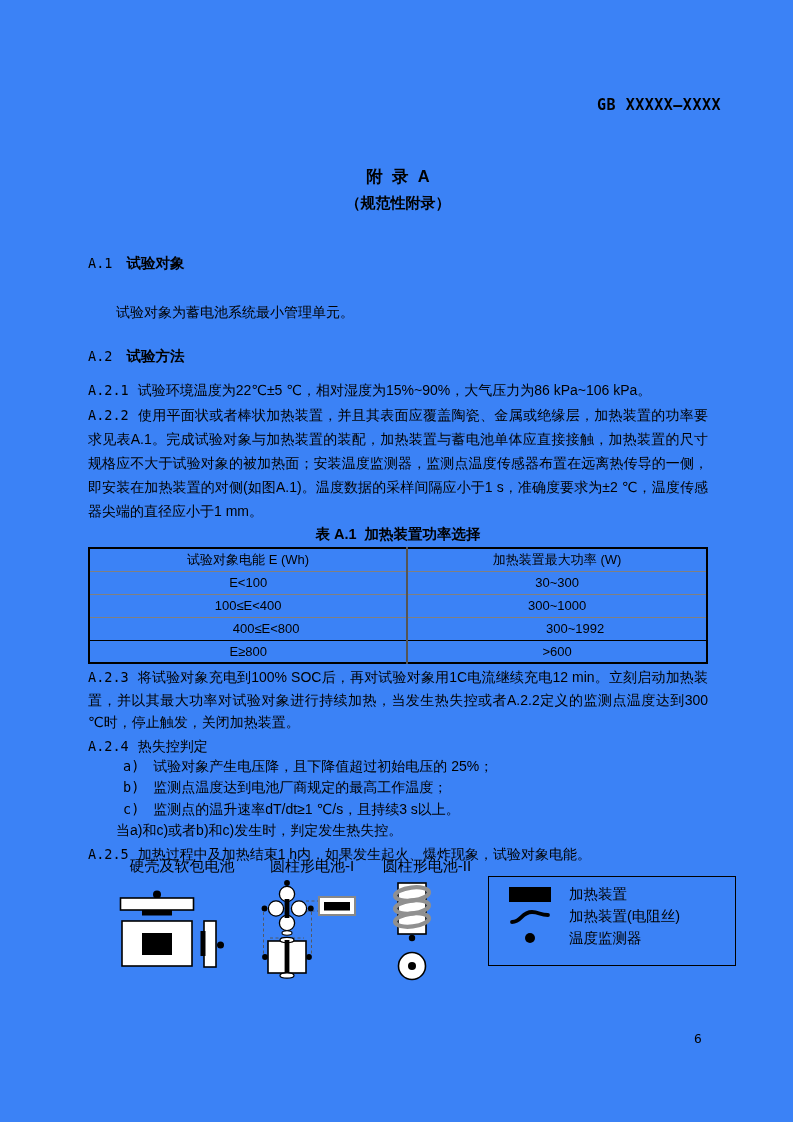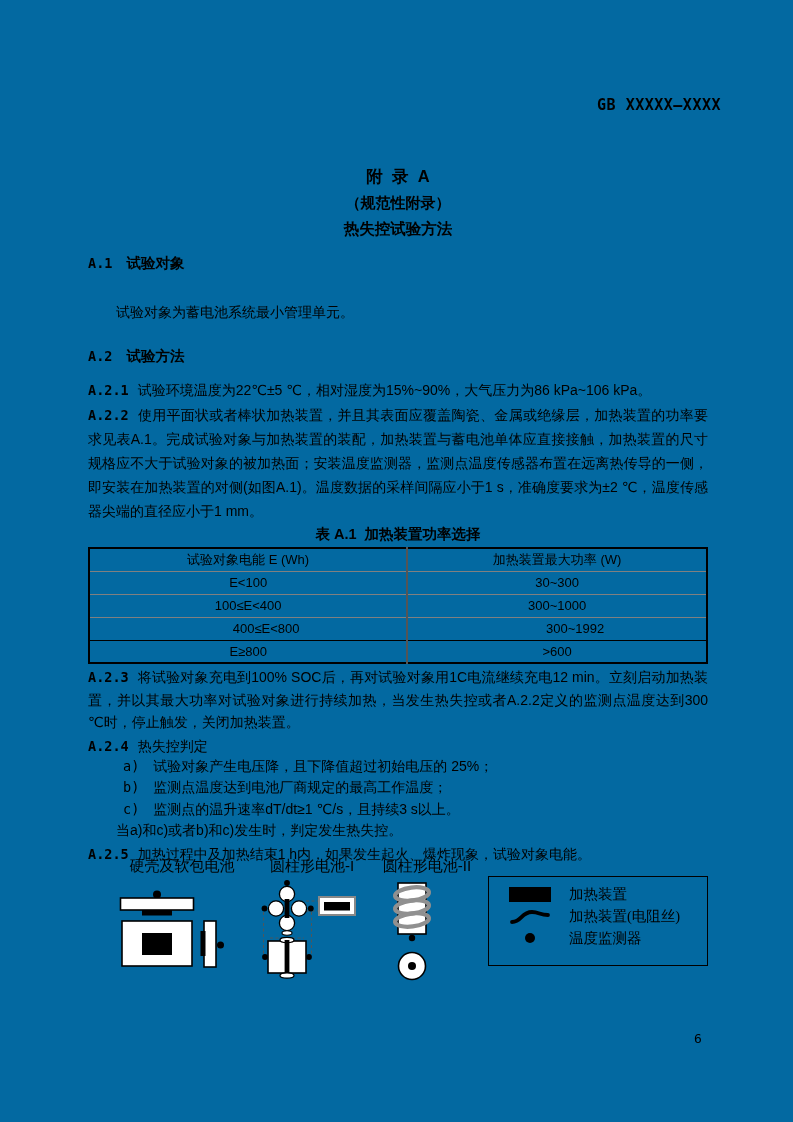--- a/index.html
+++ b/index.html
@@ -2,42 +2,42 @@
 <html><head>
 <meta charset="utf-8">
 <style>
   * { margin:0; padding:0; box-sizing:border-box; }
   html,body { background:#ffffff; }
   body {
     width:793px; height:1122px; position:relative;
     font-family:"Liberation Sans","DejaVu Sans",sans-serif;
     color:#000;
   }
-  .page { position:absolute; inset:0; width:793px; height:1122px; background:#0369a1; overflow:hidden; }
+  .page { position:absolute; inset:0; width:793px; height:1122px; background:#3b82f6; overflow:hidden; }
 
   
   .doc-header {
     position:absolute; top:96px; right:72px;
     font-family:"DejaVu Sans Mono","Liberation Mono",monospace;
     font-weight:bold; font-size:15px; letter-spacing:0.5px;
   }
 
   
   .title-block { position:absolute; top:163px; left:88px; width:620px; text-align:center; }
   .title-block .t1 { font-size:16.5px; font-weight:bold; line-height:27px; white-space:pre; }
   .title-block .t2 { font-size:15px;  font-weight:bold; line-height:26px; }
   .title-block .t3 { font-size:15.5px; font-weight:bold; line-height:26px; }
 
   
   .content { position:absolute; top:252px; left:88px; width:620px; font-size:14px; }
   .sec-heading { font-size:14.5px; font-weight:bold; line-height:22px; }
   .sec-heading .clause-num { margin-right:14px; }
   .clause-num {
     font-family:"DejaVu Sans Mono","Liberation Mono",monospace;
-    font-weight:bold; font-size:13.5px;
+    font-weight:normal; font-size:13.5px;
   }
   .para { line-height:24px; text-align:justify; }
   .p-indent { text-indent:2em; }
   .p-obj { margin-top:26px; line-height:25px; }
   .h-a2 { margin-top:20px; }
   .p-a21 { margin-top:11px; line-height:25px; }
   .clause-text-gap { margin-right:9px; }
   .p-a23 { margin-top:2px; line-height:22.5px; }
   .p-a24h { line-height:20px; margin-top:2px; }
   .list-item { line-height:21.5px; padding-left:35px; }
@@ -67,23 +67,23 @@
   .fig-label { position:absolute; top:0; font-size:15px; text-align:center; line-height:20px; }
   .fl-1 { left:28px;  width:132px; }
   .fl-2 { left:168px; width:112px; }
   .fl-3 { left:288px; width:102px; }
   .fig-svg { position:absolute; }
   .fs-1 { left:30px;  top:34px; }
   .fs-2 { left:170px; top:22px; }
   .fs-3 { left:296px; top:24px; }
 
   .legend-box {
-    position:absolute; left:400px; top:20px; width:220px; height:90px;
+    position:absolute; left:400px; top:20px; width:248px; height:90px;
     border:1.5px solid #000; padding:7px 12px 16px 12px;
-    display:flex; flex-direction:column; justify-content:space-between;font-family:Liberation Serif, serif;
+    display:flex; flex-direction:column; justify-content:space-between;
   }
   .legend-row { display:flex; align-items:center; height:24px; }
   .legend-icon { width:58px; display:flex; justify-content:center; align-items:center; }
   .legend-label { font-size:14.5px; margin-left:10px; white-space:nowrap; }
   .li-rect { width:42px; height:15px; background:#000; }
   .li-dot { width:10px; height:10px; border-radius:50%; background:#000; }
 
   .fig-caption {
     position:absolute; top:998px; left:88px; width:620px;
     text-align:center; font-weight:bold; font-size:15px;
@@ -97,21 +97,20 @@
 </head>
 <body>
 
 <div class="page">
 
   <div class="doc-header">GB XXXXX—XXXX</div>
 
   <div class="title-block">
     <div class="t1">附  录  A</div>
     <div class="t2">（规范性附录）</div>
-    <div class="t3">热失控试验方法</div>
   </div>
 
   <div class="content">
 
     <div class="sec-heading">
       <span class="clause-num">A.1</span><span>试验对象</span>
     </div>
 
     <p class="para p-indent p-obj">试验对象为蓄电池系统最小管理单元。</p>
 

